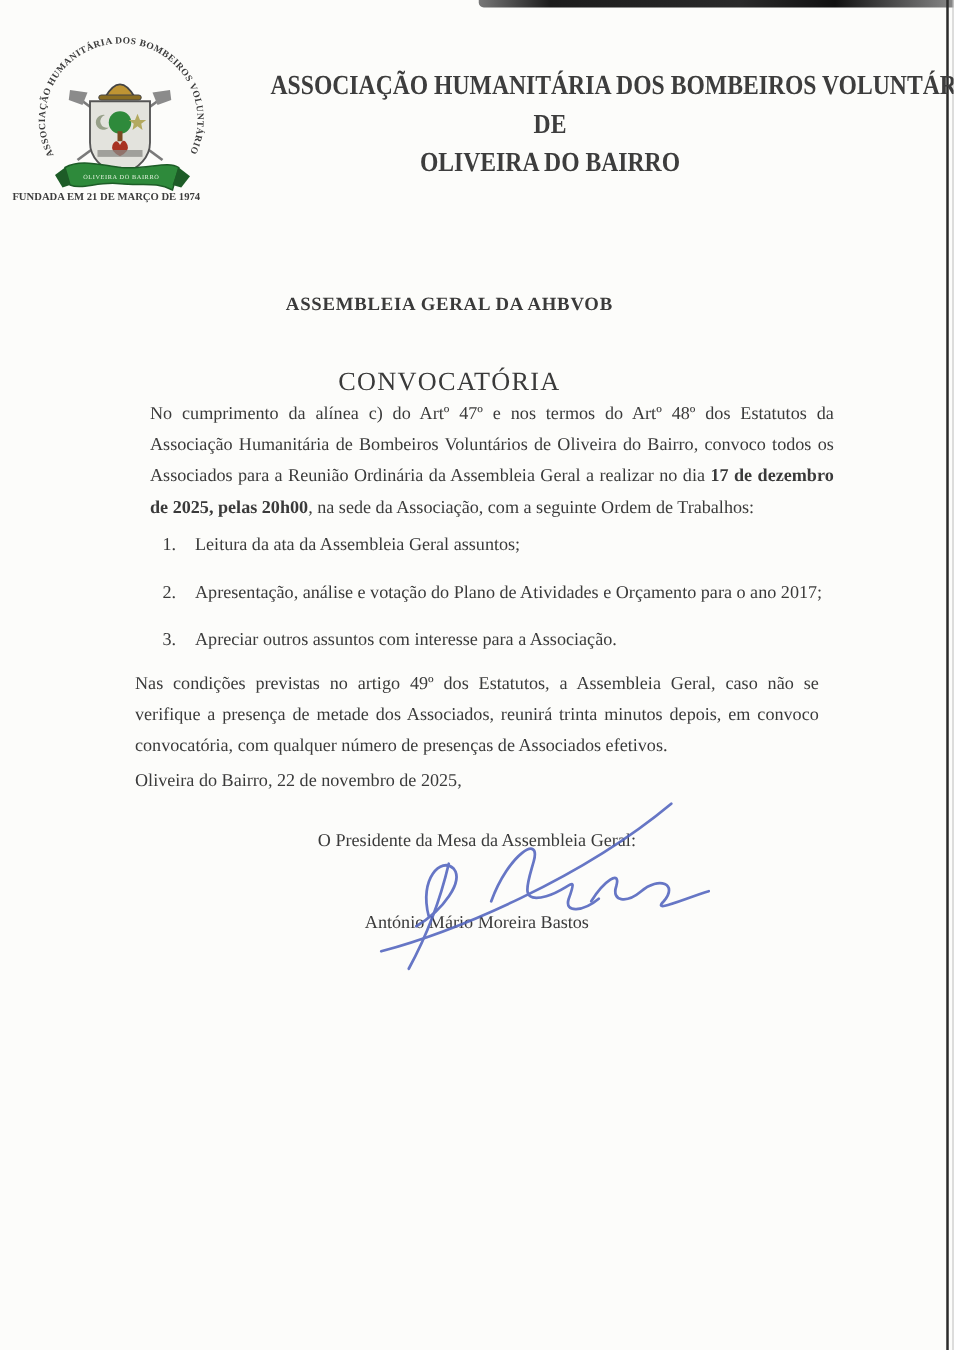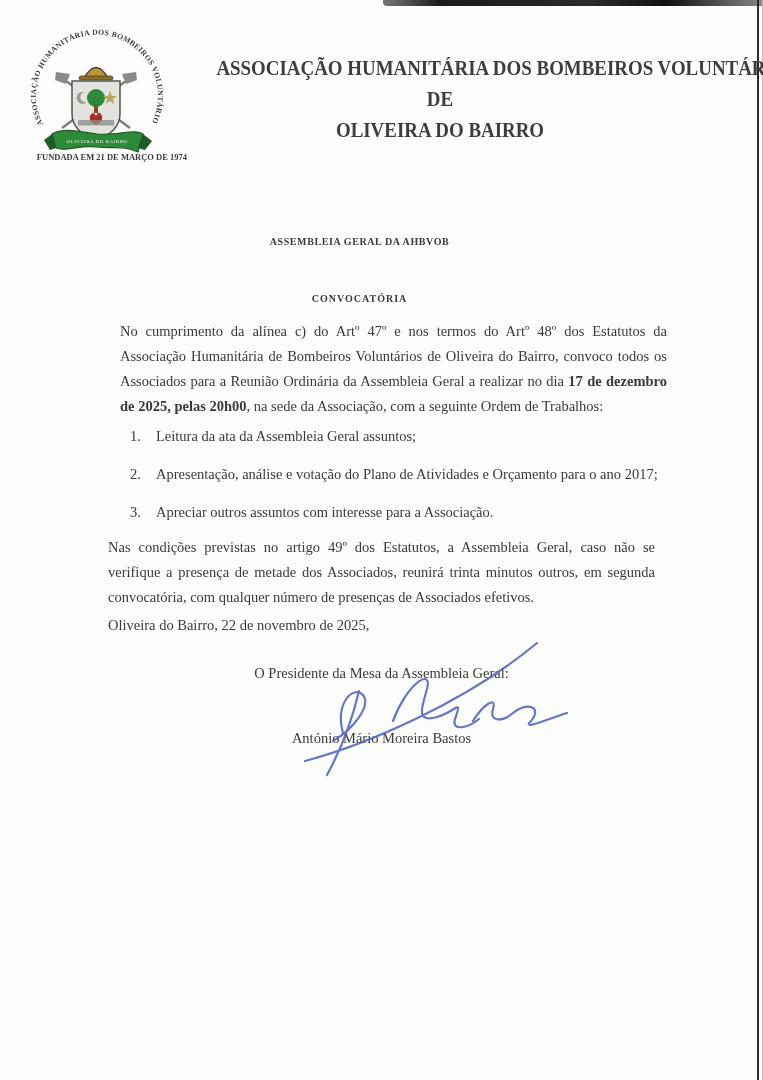--- a/index.html
+++ b/index.html
@@ -16,33 +16,33 @@
   }
   .scan-right{
     position:absolute;top:0;right:4px;width:2px;height:1080px;background:#2b2b2b;
   }
   .scan-right-soft{
     position:absolute;top:0;right:0;width:1px;height:1080px;background:#bdbdbd;
   }
   
   .logo-wrap{position:absolute;left:22px;top:28px;width:150px;}
   .founded{
-    position:absolute;left:21px;top:152px;width:166px;text-align:right;
+    position:absolute;left:2px;top:152px;width:166px;text-align:center;
     font-size:8.5px;font-weight:bold;color:#3c3c3c;white-space:nowrap;
   }
   
   .org-title{
     position:absolute;left:180px;top:52px;width:520px;text-align:center;
     font-weight:bold;color:#3d3d3d;font-size:22px;line-height:31px;
   }
   .org-title div{white-space:nowrap;transform:scaleX(0.86);transform-origin:center;}
   
   .col{position:absolute;left:108px;width:547px;font-size:14.5px;line-height:25px;}
-  .doc-title{top:236px;text-align:center;font-weight:bold;font-size:10px;letter-spacing:.6px;position:absolute;width:547px;left:86px;}
-  .doc-subtitle{top:293px;text-align:center;font-weight:bold;font-size:10px;letter-spacing:1px;position:absolute;width:547px;left:86px;}
+  .doc-title{top:236px;text-align:center;font-weight:bold;font-size:15px;letter-spacing:.6px;position:absolute;width:547px;left:86px;}
+  .doc-subtitle{top:293px;text-align:center;font-weight:normal;font-size:21px;letter-spacing:1px;position:absolute;width:547px;left:86px;}
   .p1{top:319px;text-align:justify;margin-left:12px;}
   .agenda{top:424px;padding-left:22px;}
   .agenda-item{display:flex;margin-bottom:13px;}
   .agenda-num{width:26px;flex:0 0 26px;}
   .p2{top:535px;text-align:justify;}
   .dateline{top:613px;}
   .sig-title{top:661px;text-align:center;}
   .sig-name{top:726px;text-align:center;}
   .sig-svg{position:absolute;left:275px;top:633px;z-index:3;}
 </style>
@@ -118,21 +118,21 @@
     <div class="agenda-item">
       <span class="agenda-num">2.</span>
       <span>Apresentação, análise e votação do Plano de Atividades e Orçamento para o ano 2017;</span>
     </div>
     <div class="agenda-item">
       <span class="agenda-num">3.</span>
       <span>Apreciar outros assuntos com interesse para a Associação.</span>
     </div>
   </div>
 
-  <div class="col p2">Nas condições previstas no artigo 49º dos Estatutos, a Assembleia Geral, caso não se verifique a presença de metade dos Associados, reunirá trinta minutos outros, em segunda convocatória, com qualquer número de presenças de Associados efetivos.</div>
+  <div class="col p2">Nas condições previstas no artigo 49º dos Estatutos, a Assembleia Geral, caso não se verifique a presença de metade dos Associados, reunirá trinta minutos depois, em convoco convocatória, com qualquer número de presenças de Associados efetivos.</div>
 
   <div class="col dateline">Oliveira do Bairro, 22 de novembro de 2025,</div>
 
   <div class="col sig-title">O Presidente da Mesa da Assembleia Geral:</div>
 
   <svg class="sig-svg" width="300" height="150" viewBox="0 0 300 150">
     <g fill="none" stroke-width="2.2" stroke-linecap="round" opacity="0.9">
       <path d="M 30,128 C 90,112 190,70 262,10" stroke="#5668c0"></path>
       <path d="M 68,100 C 60,70 78,52 88,62 C 96,72 80,95 58,108" stroke="#5668c0"></path>
       <path d="M 84,58 C 76,92 64,120 52,142" stroke="#5668c0"></path>

